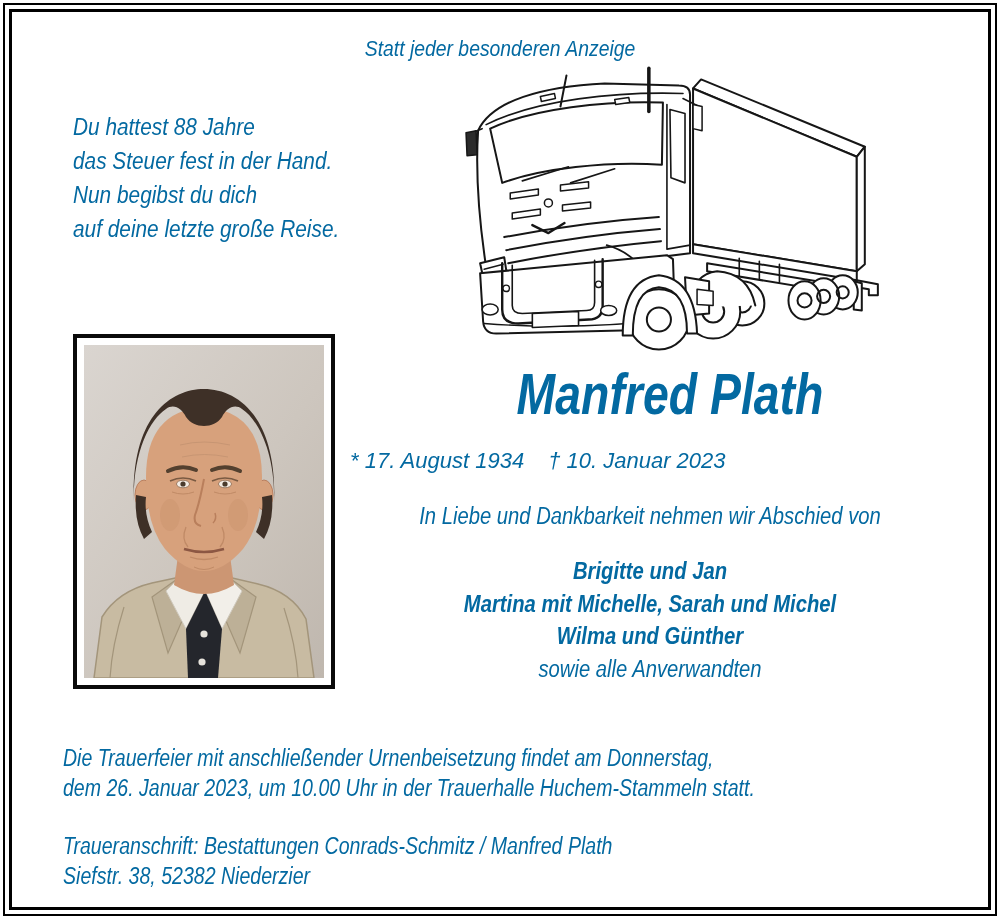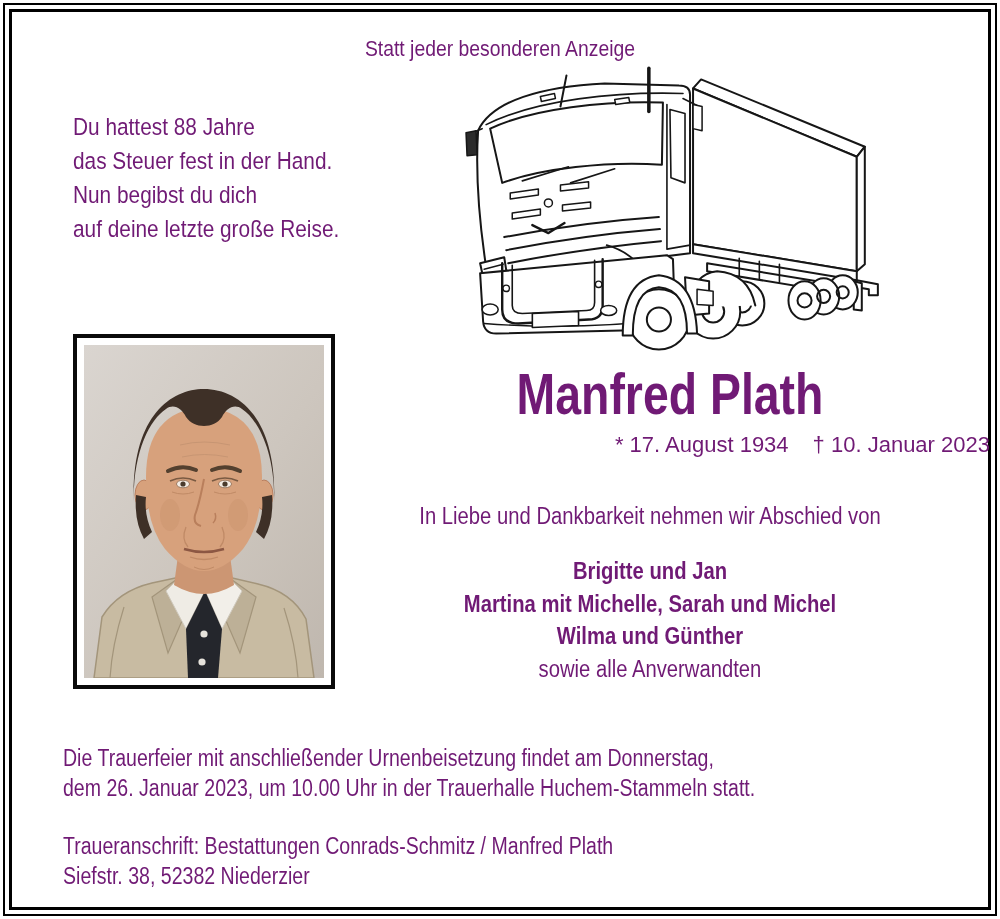--- a/index.html
+++ b/index.html
@@ -1,18 +1,18 @@
 <!DOCTYPE html>
 <html><head>
 <meta charset="utf-8">
 <style>
   html,body { margin:0; padding:0; background:#ffffff; }
   .page {
     position:relative; width:1000px; height:919px; background:#fff;
-    font-family:"Liberation Sans", sans-serif; color:#701a75; overflow:hidden;
+    font-family:"Liberation Sans", sans-serif; color:#0369a1; overflow:hidden;font-style:italic;
   }
   .frame-outer { position:absolute; inset:3px; border:2px solid #000; pointer-events:none; }
   .frame-inner { position:absolute; inset:9px; border:3px solid #000; pointer-events:none; }
 
   .sqz-c { transform:scaleX(0.88); transform-origin:50% 0; }
   .sqz-l { transform:scaleX(0.85); transform-origin:0 0; }
 
   .header-note {
     position:absolute; top:36px; left:0; width:1000px; text-align:center;
     font-size:22px; font-weight:500;
@@ -28,21 +28,21 @@
     border:4px solid #0a0a0a; padding:7px; background:#fff;
   }
   .photo-frame svg { display:block; width:240px; height:333px; }
 
   .name {
     position:absolute; left:350px; top:364px; width:640px; text-align:center;
     font-size:58px; font-weight:700; line-height:1.05; white-space:nowrap;
     transform:scaleX(0.80); transform-origin:50% 0;
   }
   .dates {
-    position:absolute; left:350px; top:432px; width:640px; text-align:right;
+    position:absolute; left:350px; top:448px; width:640px; text-align:left;
     font-size:22px;
   }
   .dates .birth { margin-right:24px; }
   .intro {
     position:absolute; left:320px; top:503px; width:660px; text-align:center;
     font-size:23px;
   }
   .mourners {
     position:absolute; left:320px; top:555px; width:660px; text-align:center;
     font-size:23px; line-height:32.5px;

